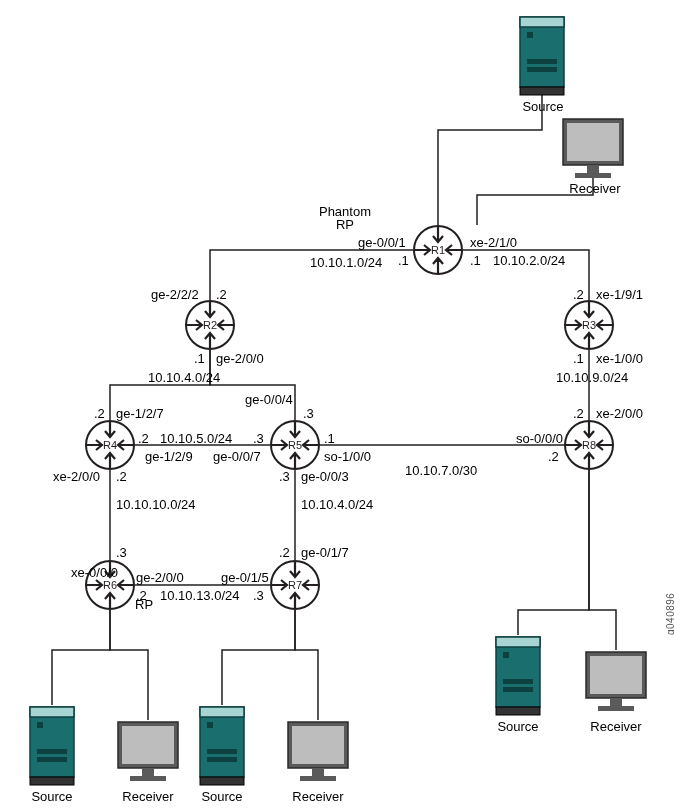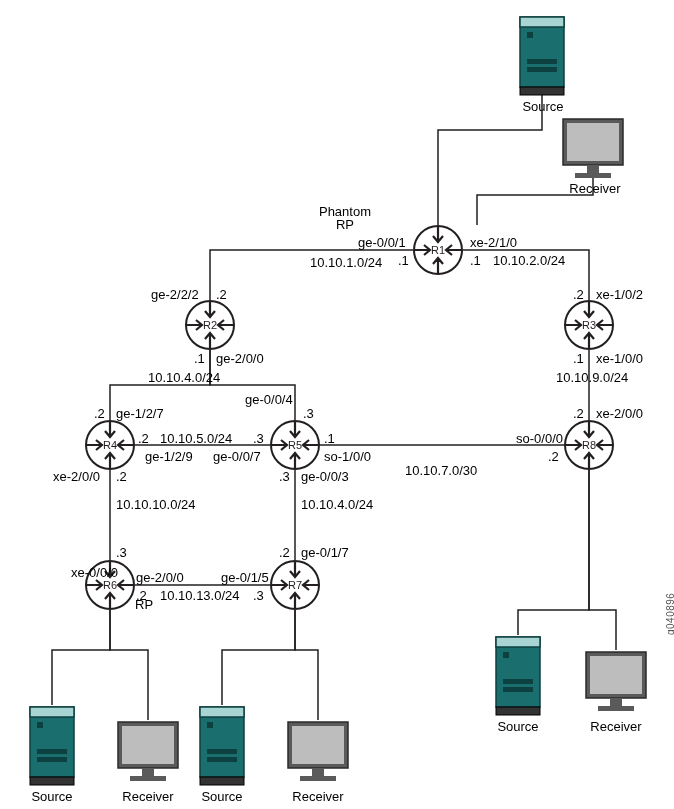--- a/index.html
+++ b/index.html
@@ -214,21 +214,21 @@
 <div class="lbl" style="left:470px; top:254px;">.1</div>
 <div class="lbl" style="left:493px; top:254px;">10.10.2.0/24</div>
 
 <div class="lbl" style="left:151px; top:288px;">ge-2/2/2</div>
 <div class="lbl" style="left:216px; top:288px;">.2</div>
 <div class="lbl" style="left:194px; top:352px;">.1</div>
 <div class="lbl" style="left:216px; top:352px;">ge-2/0/0</div>
 <div class="lbl" style="left:148px; top:371px;">10.10.4.0/24</div>
 
 <div class="lbl" style="left:573px; top:288px;">.2</div>
-<div class="lbl" style="left:596px; top:288px;">xe-1/0/2</div>
+<div class="lbl" style="left:596px; top:288px;">xe-1/9/1</div>
 <div class="lbl" style="left:573px; top:352px;">.1</div>
 <div class="lbl" style="left:596px; top:352px;">xe-1/0/0</div>
 <div class="lbl" style="left:556px; top:371px;">10.10.9.0/24</div>
 
 <div class="lbl" style="left:94px; top:407px;">.2</div>
 <div class="lbl" style="left:116px; top:407px;">ge-1/2/7</div>
 <div class="lbl" style="left:138px; top:432px;">.2</div>
 <div class="lbl" style="left:160px; top:432px;">10.10.5.0/24</div>
 <div class="lbl" style="left:116px; top:450px;margin-left:29px;">ge-1/2/9</div>
 <div class="lbl" style="left:53px; top:470px;">xe-2/0/0</div>

